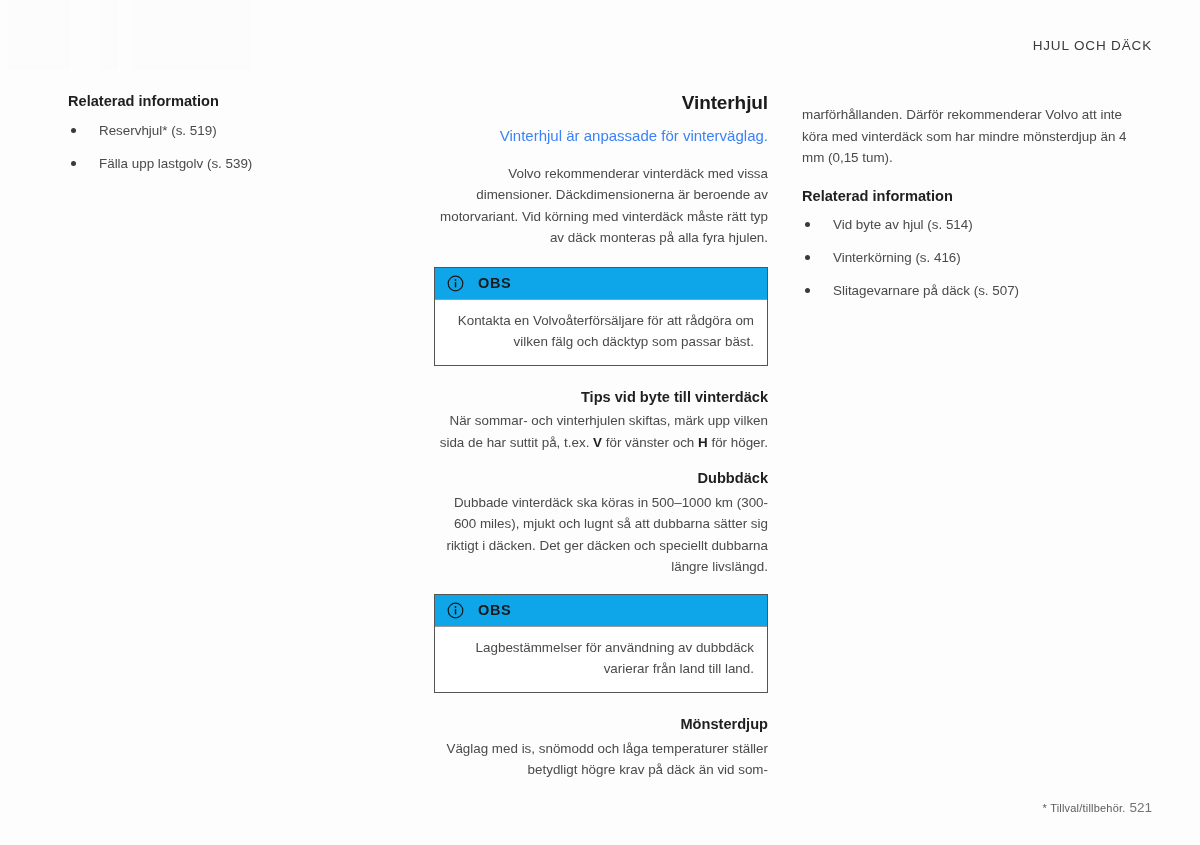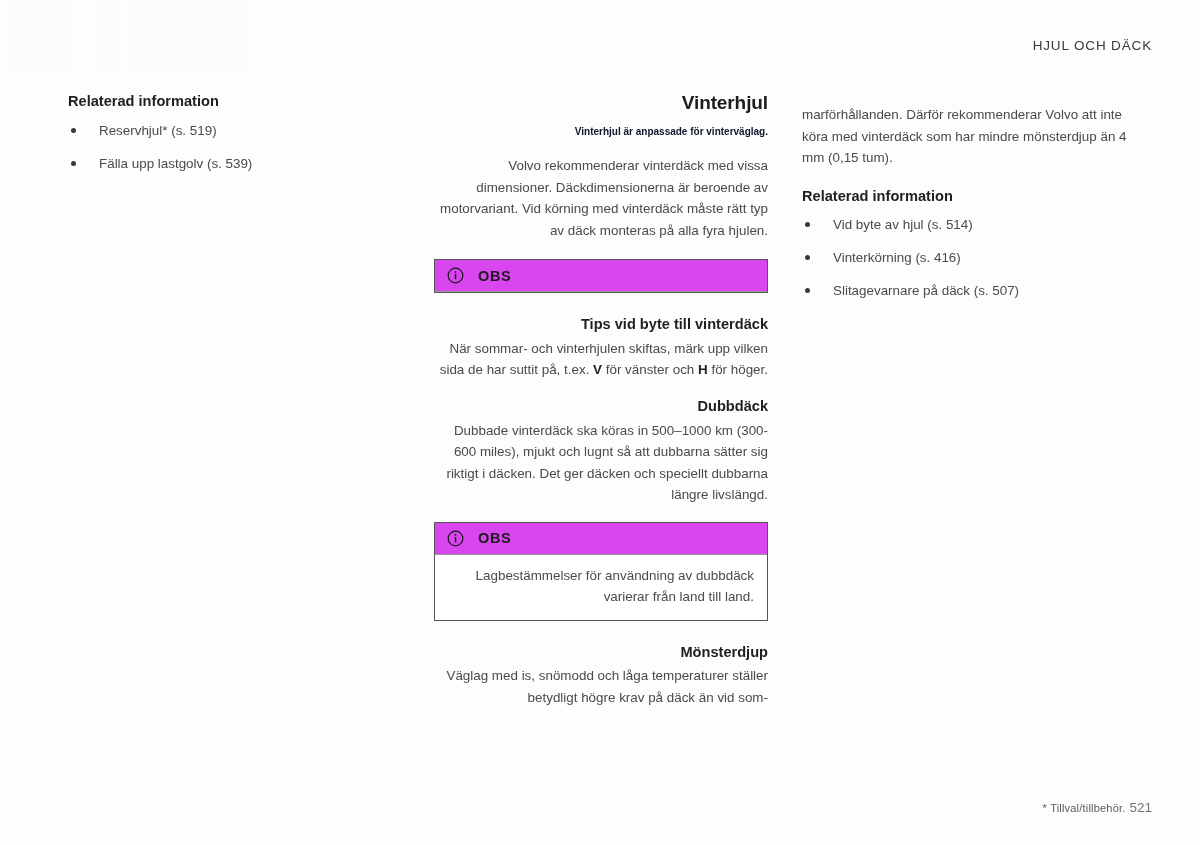--- a/index.html
+++ b/index.html
@@ -54,23 +54,23 @@
     line-height: 1.2;
   }
   .h2 {
     font-size: 14.6px;
     font-weight: bold;
     color: #1f1f1f;
     margin: 0 0 3px 0;
     line-height: 1.35;
   }
   .lead {
-    font-size: 10px;
-    font-weight: bold;
-    color: #0f172a;
+    font-size: 15px;
+    font-weight: normal;
+    color: #3b82f6;
     margin: 0 0 16px 0;
     line-height: 1.45;
   }
   p.body {
     font-size: 13.4px;
     line-height: 21.5px;
     color: #4a4a4a;
     margin: 0 0 18px 0;
   }
   p.body.tight { margin-bottom: 16px; }
@@ -106,21 +106,21 @@
   .note {
     border: 1px solid #555;
     background: #fff;
     margin: 4px 0 22px 0;
     box-sizing: border-box;
   }
   .note-head {
     display: flex;
     align-items: center;
     gap: 14px;
-    background: #d946ef;
+    background: #0ea5e9;
     border-bottom: 1px solid #9a9a9a;
     padding: 7px 11px 7px 12px;
   }
   .note-icon {
     width: 17px;
     height: 17px;
     flex: none;
     display: block;
   }
   .note-title {
@@ -185,20 +185,21 @@
 
     <div class="note">
       <div class="note-head">
         <svg class="note-icon" viewBox="0 0 20 20">
           <circle cx="10" cy="10" r="8.6" fill="none" stroke="#1a1a1a" stroke-width="1.4"></circle>
           <circle cx="10" cy="5.9" r="1.05" fill="#1a1a1a"></circle>
           <rect x="9.15" y="8.2" width="1.75" height="6.4" fill="#1a1a1a"></rect>
         </svg>
         <span class="note-title">OBS</span>
       </div>
+      <div class="note-body">Kontakta en Volvoåterförsäljare för att rådgöra om vilken fälg och däcktyp som passar bäst.</div>
     </div>
 
     <h2 class="h2">Tips vid byte till vinterdäck</h2>
     <p class="body tight"><span>När sommar- och vinterhjulen skiftas, märk upp vilken sida de har suttit på, t.ex. </span><b>V</b><span> för vänster och </span><b>H</b><span> för höger.</span></p>
 
     <h2 class="h2">Dubbdäck</h2>
     <p class="body tight">Dubbade vinterdäck ska köras in 500–1000 km (300-600 miles), mjukt och lugnt så att dubbarna sätter sig riktigt i däcken. Det ger däcken och speciellt dubbarna längre livslängd.</p>
 
     <div class="note">
       <div class="note-head">

